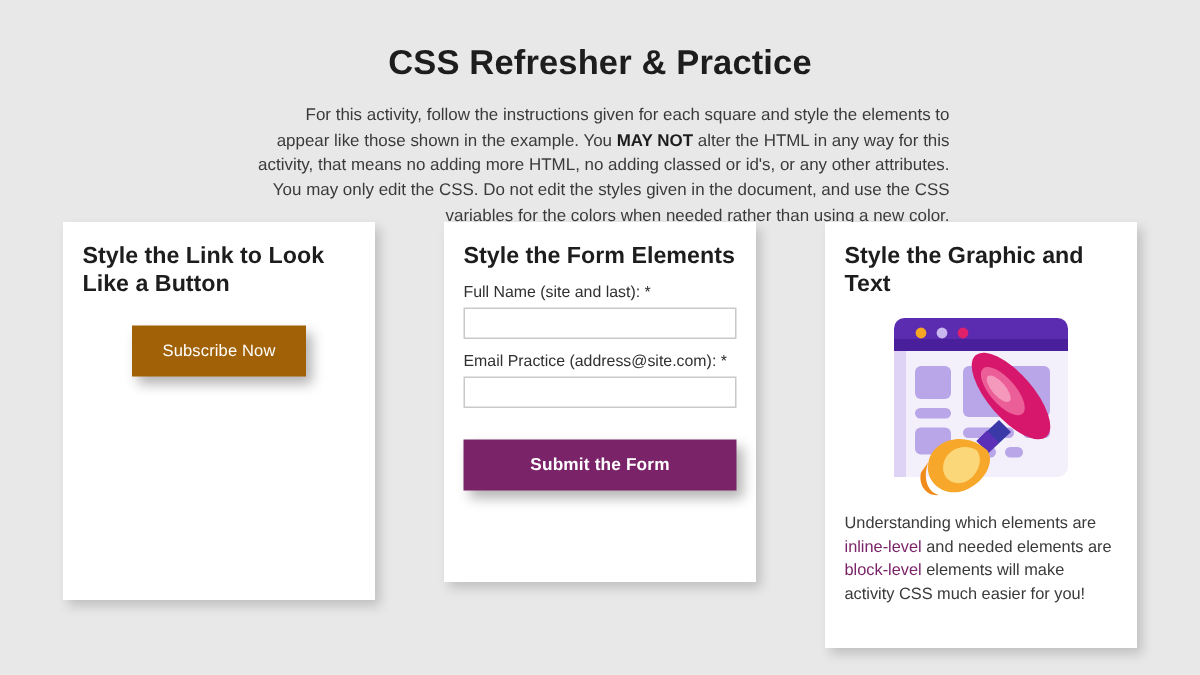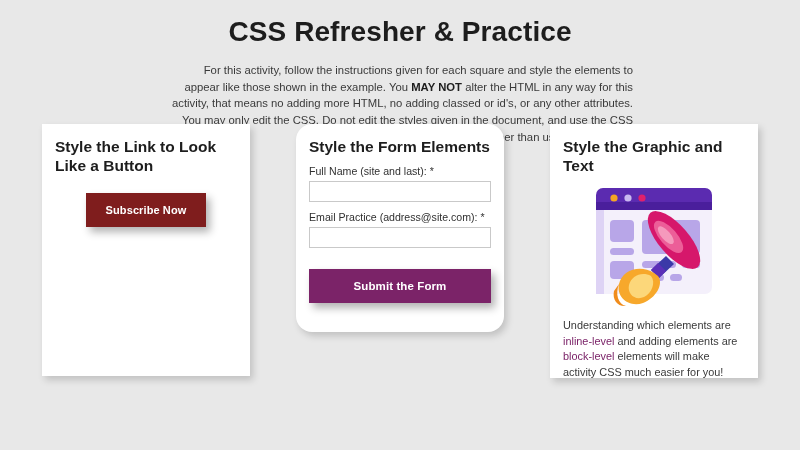--- a/index.html
+++ b/index.html
@@ -19,79 +19,79 @@
 
   .page {
     position: relative;
     width: 800px;
     height: 450px;
   }
 
   
   .page-title {
     text-align: center;
-    font-size: 28px;
+    font-size: 23px;
     font-weight: bold;
     color: #1d1d1d;
     letter-spacing: 0.1px;
-    padding-top: 16px;
+    padding-top: 28px;
   }
 
   .intro {
     width: 466px;
     margin: 14px auto 16px auto;
     font-size: 11.3px;
     line-height: 1.48;
     color: #3a3a3a;
     text-align: right;
   }
   .intro b { font-weight: bold; color: #1d1d1d; }
 
   
   .cards {
     position: absolute;
-    top: 124px;
+    top: 148px;
     left: 0;
     width: 800px;
     display: flex;
     justify-content: center;
     align-items: flex-start;
     gap: 46px;
   }
 
   .card {
     background: #ffffff;
     width: 208px;
     box-shadow: 3px 4px 7px rgba(0,0,0,0.17);
     padding: 14px 13px 13px 13px;
   }
   .card-1 { height: 252px; }
-  .card-2 { height: 208px; border-radius: 16px; }
-  .card-3 { height: 254px; padding-bottom: 8px; }
+  .card-2 { height: 240px; }
+  .card-3 { height: 284px; padding-bottom: 8px; }
 
   .card-title {
     font-size: 15.5px;
     font-weight: bold;
     line-height: 1.22;
     color: #1d1d1d;
     margin-bottom: 8px;
   }
 
   
   .subscribe-wrap {
     display: flex;
     justify-content: center;
     margin-top: 17px;
   }
   .btn-subscribe {
     display: inline-block;
-    background: #7f1d1d;
+    background: #a16207;
     color: #ffffff;
     font-size: 11px;
-    font-weight: bold;
+    font-weight: normal;
     text-decoration: none;
     padding: 11px 20px;
     box-shadow: 4px 5px 8px rgba(0,0,0,0.30);
     cursor: pointer;
     border: none;
     font-family: "Liberation Sans", sans-serif;
     letter-spacing: 0.1px;
   }
 
   
@@ -227,17 +227,17 @@
 
           <path d="M63 86 L78 72 L86 80 L71 94 Z" fill="#3b39a8"></path>
           <path d="M63 86 L70 79 L78 87 L71 94 Z" fill="#5c2fb8"></path>
 
           <path d="M66 89 C52 80 34 86 31 100 C28 113 41 124 55 119 C68 114 76 100 70 92 Z" fill="#f7a82b"></path>
           <path d="M63 92 C54 87 43 92 41 101 C39 110 47 117 56 113 C64 109 68 98 63 92 Z" fill="#fcd77a"></path>
           <path d="M31 100 C27 110 30 120 38 122 C30 123 24 116 26 107 Z" fill="#f08c1c"></path>
         </svg>
       </div>
 
-      <p class="graphic-text"><span>Understanding which elements are </span><b>inline-level</b><span> and adding elements are </span><b>block-level</b><span> elements will make activity CSS much easier for you!</span></p>
+      <p class="graphic-text"><span>Understanding which elements are </span><b>inline-level</b><span> and needed elements are </span><b>block-level</b><span> elements will make activity CSS much easier for you!</span></p>
     </section>
 
   </div>
 </div>
 
 </body></html>

